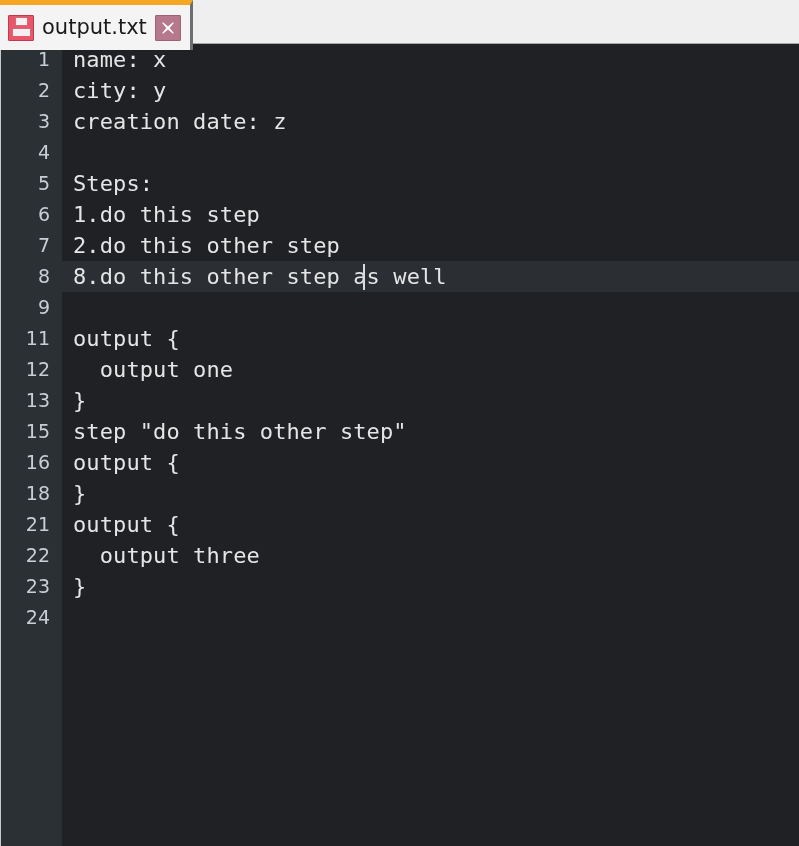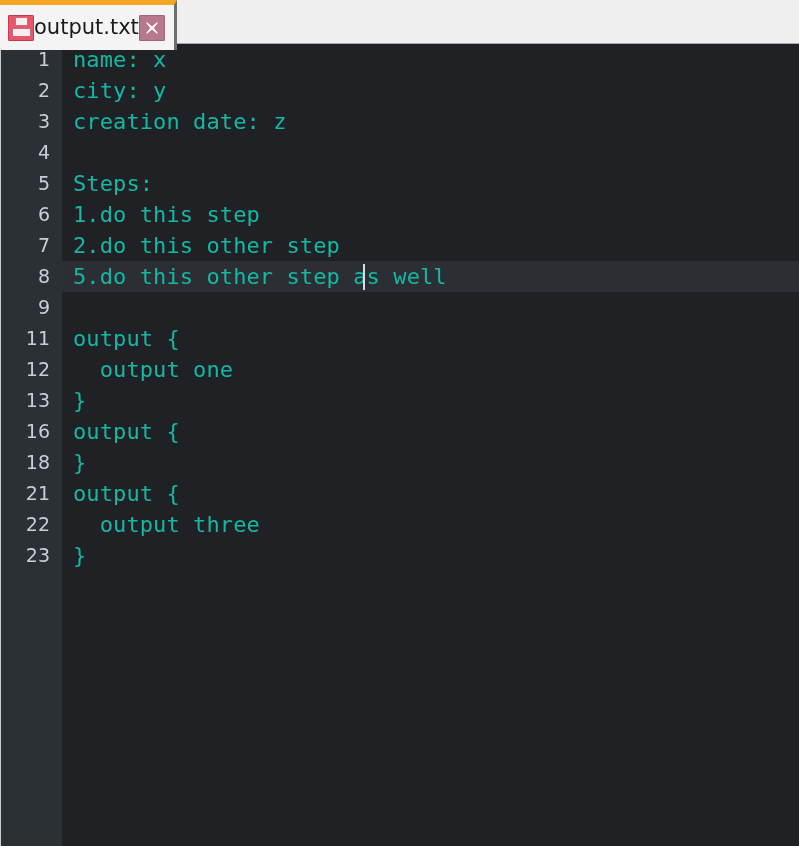--- a/index.html
+++ b/index.html
@@ -37,20 +37,21 @@
 
   .tab {
     height: 50px;
     box-sizing: border-box;
     background: #f4f4f4;
     border-top: 5px solid #f5a623;
     border-right: 3px solid #6b6f73;
     display: flex;
     align-items: center;
     padding: 0 9px 0 8px;
+    gap: 8px;
     position: relative;
     z-index: 3;
   }
 
   
   .floppy {
     width: 26px;
     height: 26px;
     position: relative;
     flex: 0 0 auto;
@@ -172,21 +173,21 @@
     position: relative;
     z-index: 2;
     user-select: none;
   }
 
   .code {
     flex: 1 1 auto;
     font-family: "DejaVu Sans Mono", monospace;
     font-size: 22px;
     line-height: 31px;
-    color: #14b8a6;
+    color: #e5e5e5;
     white-space: pre;
     padding-left: 11px;
     position: relative;
     z-index: 2;
     letter-spacing: 0.1px;
   }
 
   
   .caret {
     position: absolute;
@@ -240,55 +241,63 @@
           <div class="lineno">6</div>
           <div class="code">1.do this step</div>
         </div>
         <div class="line">
           <div class="lineno">7</div>
           <div class="code">2.do this other step</div>
         </div>
         <div class="line current">
           <div class="code-bg"></div>
           <div class="lineno">8</div>
-          <div class="code">5.do this other step as well</div>
+          <div class="code">8.do this other step as well</div>
         </div>
         <div class="line">
           <div class="lineno">9</div>
           <div class="code"></div>
         </div>
         <div class="line">
           <div class="lineno">11</div>
           <div class="code">output {</div>
         </div>
         <div class="line">
           <div class="lineno">12</div>
           <div class="code">  output one</div>
         </div>
         <div class="line">
           <div class="lineno">13</div>
           <div class="code">}</div>
         </div>
         <div class="line">
+          <div class="lineno">15</div>
+          <div class="code">step "do this other step"</div>
+        </div>
+        <div class="line">
           <div class="lineno">16</div>
           <div class="code">output {</div>
         </div>
         <div class="line">
           <div class="lineno">18</div>
           <div class="code">}</div>
         </div>
         <div class="line">
           <div class="lineno">21</div>
           <div class="code">output {</div>
         </div>
         <div class="line">
           <div class="lineno">22</div>
           <div class="code">  output three</div>
         </div>
         <div class="line">
           <div class="lineno">23</div>
           <div class="code">}</div>
+        </div>
+        <div class="line">
+          <div class="lineno">24</div>
+          <div class="code"></div>
         </div>
         <div class="caret" style="left: 362.4px; top: 220px; height: 26px;"></div>
       </div>
   </div>
 
 </div>
 
 </body></html>

